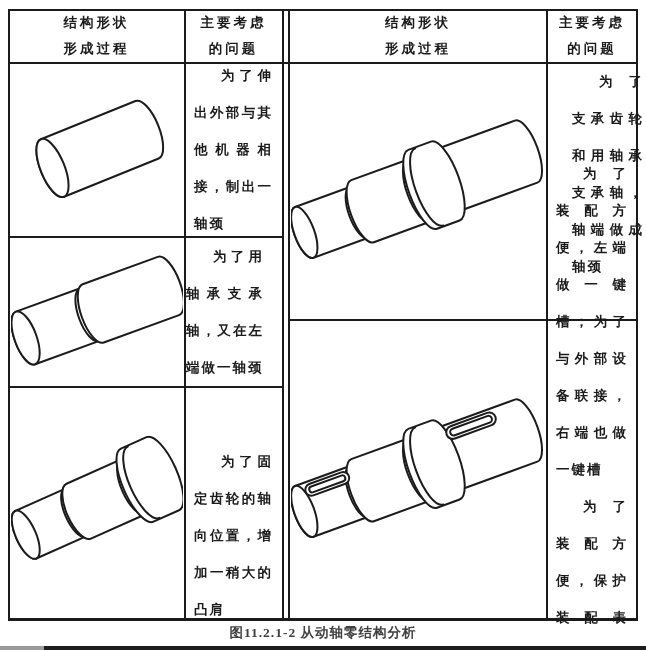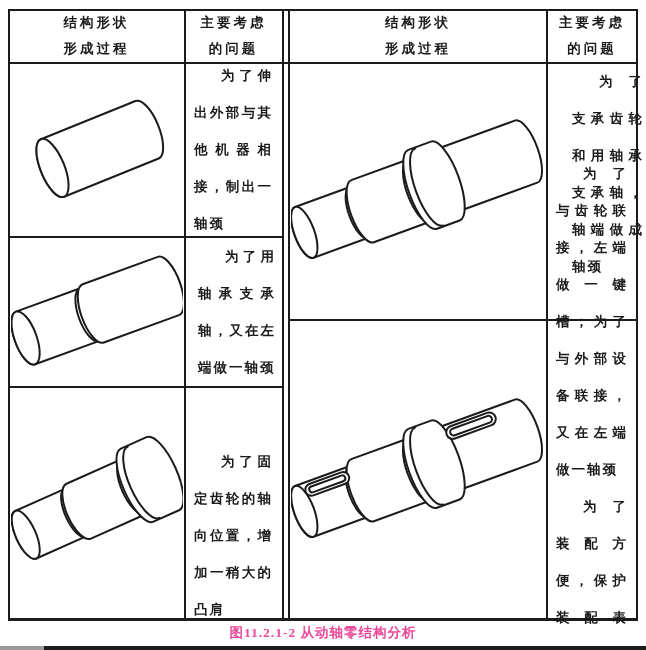--- a/index.html
+++ b/index.html
@@ -71,21 +71,21 @@
   <div class="cell" style="left:10px;top:238px;width:173px;height:147px;">
     <svg width="172" height="150" viewBox="0 0 172 150">
       <g transform="rotate(-20 86 75)">
         <path class="seg" d="M10 47 A11 28 0 0 0 10 103 L82 103 A11 28 0 0 0 82 47 Z"></path>
         <ellipse class="seg" cx="10" cy="75" rx="11" ry="28"></ellipse>
         <path class="arc" d="M78 47 A11 28 0 0 0 78 103"></path>
         <path class="seg" d="M82 44 A12 31 0 0 0 82 106 L162 106 A12 31 0 0 0 162 44 Z"></path>
       </g>
     </svg>
   </div>
-  <div class="cell txtcell" style="left:190px;top:238px;width:94px;height:147px;">
+  <div class="cell txtcell" style="left:178px;top:238px;width:94px;height:147px;">
     <div class="txt">为了用轴承支承轴，又在左端做一轴颈</div>
   </div>
 
   <div class="cell" style="left:10px;top:388px;width:173px;height:230px;">
     <svg width="172" height="180" viewBox="0 0 172 180">
       <g transform="rotate(-24 86 90)">
         <path class="seg" d="M8 64 A10 26 0 0 0 8 116 L66 116 A10 26 0 0 0 66 64 Z"></path>
         <ellipse class="seg" cx="8" cy="90" rx="10" ry="26"></ellipse>
         <path class="arc" d="M62 64 A10 26 0 0 0 62 116"></path>
         <path class="seg" d="M66 60 A12 30 0 0 0 66 120 L130 120 A12 30 0 0 0 130 60 Z"></path>
@@ -130,24 +130,24 @@
         <path class="arc" d="M139 76 A14 41 0 0 0 139 158"></path>
         <rect class="seg" x="14" y="93" width="46" height="12" rx="6"></rect>
         <rect class="arc" x="18" y="96" width="38" height="6" rx="3"></rect>
         <rect class="seg" x="166" y="87" width="52" height="13" rx="6.5"></rect>
         <rect class="arc" x="170" y="90" width="44" height="7" rx="3.5"></rect>
       </g>
     </svg>
   </div>
   <div class="cell txtcell" style="left:548px;top:321px;width:88px;height:297px;">
     <div class="txt">
-      <p>为了与齿轮联接，左端做一键槽；为了与外部设备联接，又在左端做一轴颈</p>
+      <p>为了装配方便，左端做一键槽；为了与外部设备联接，右端也做一键槽</p>
       <p>为了装配方便，保护装配表面，多处做成倒角、退刀槽</p>
     </div>
   </div>
 
-  <div class="caption" id="caption" style="color: #ec4899;">图11.2.1-2 从动轴零结构分析</div>
+  <div class="caption" id="caption" style="color: #404040;">图11.2.1-2 从动轴零结构分析</div>
 
   <div class="scrollbar">
     <div class="thumb"></div>
   </div>
 
 </div>
 
 </body></html>

